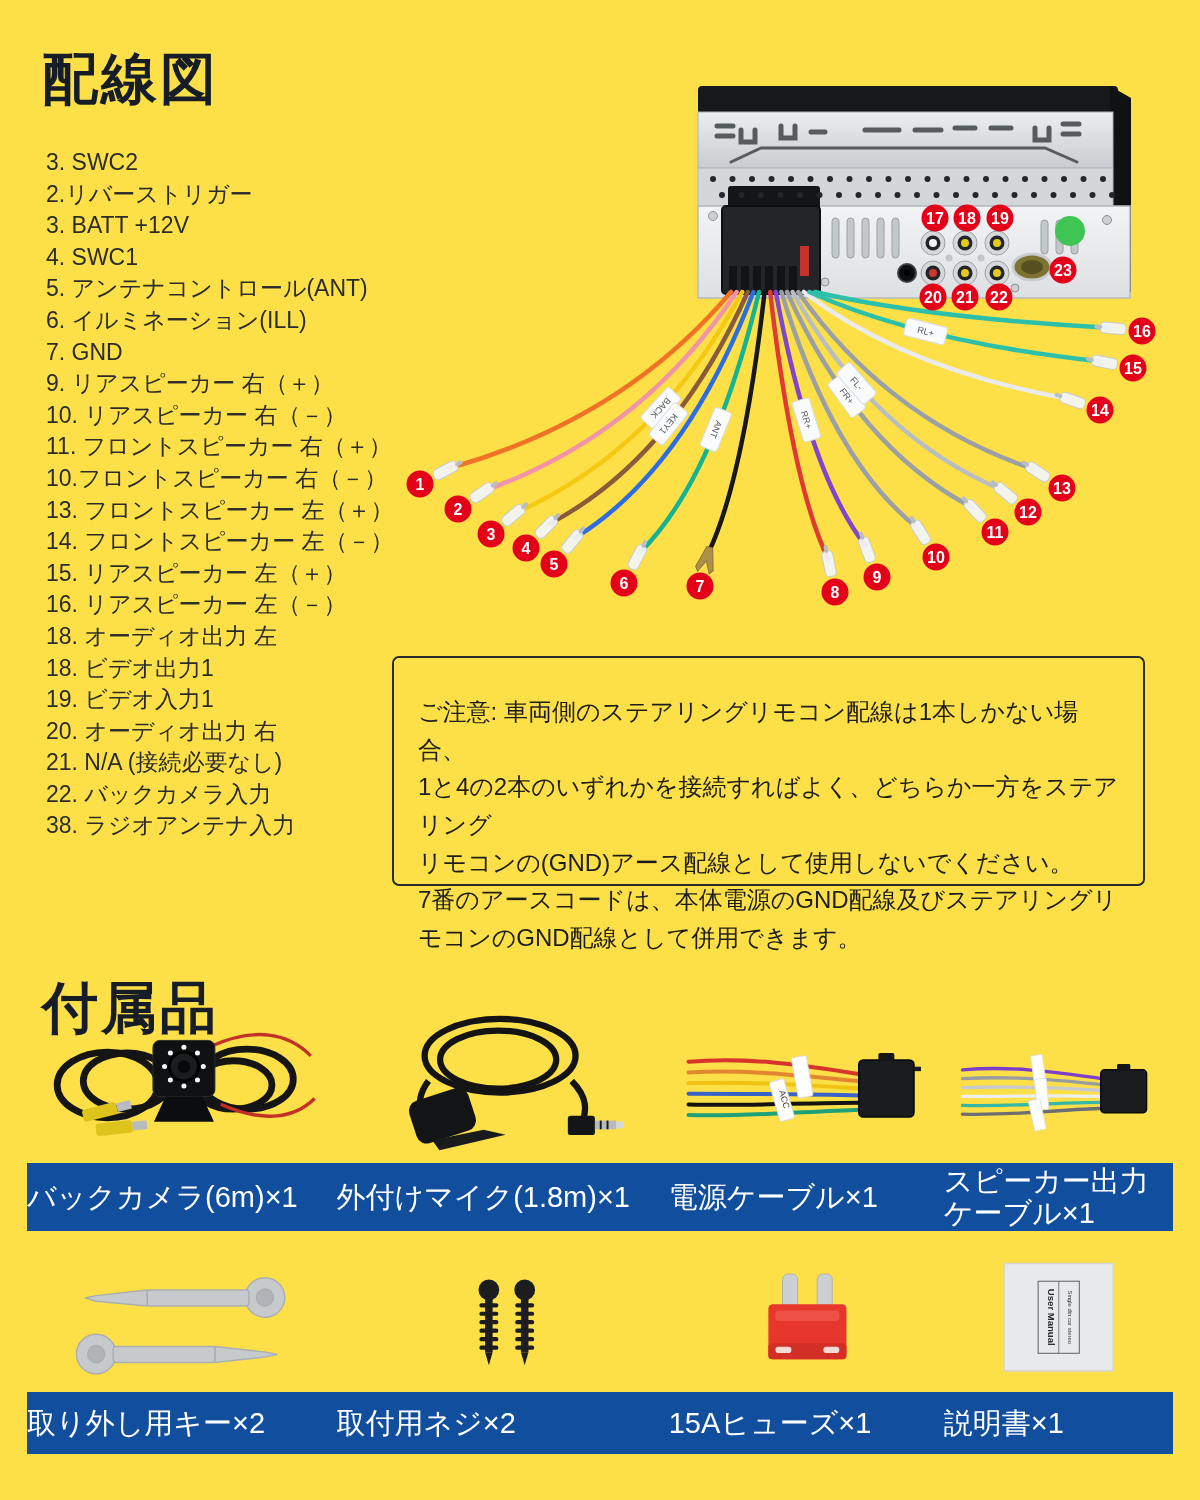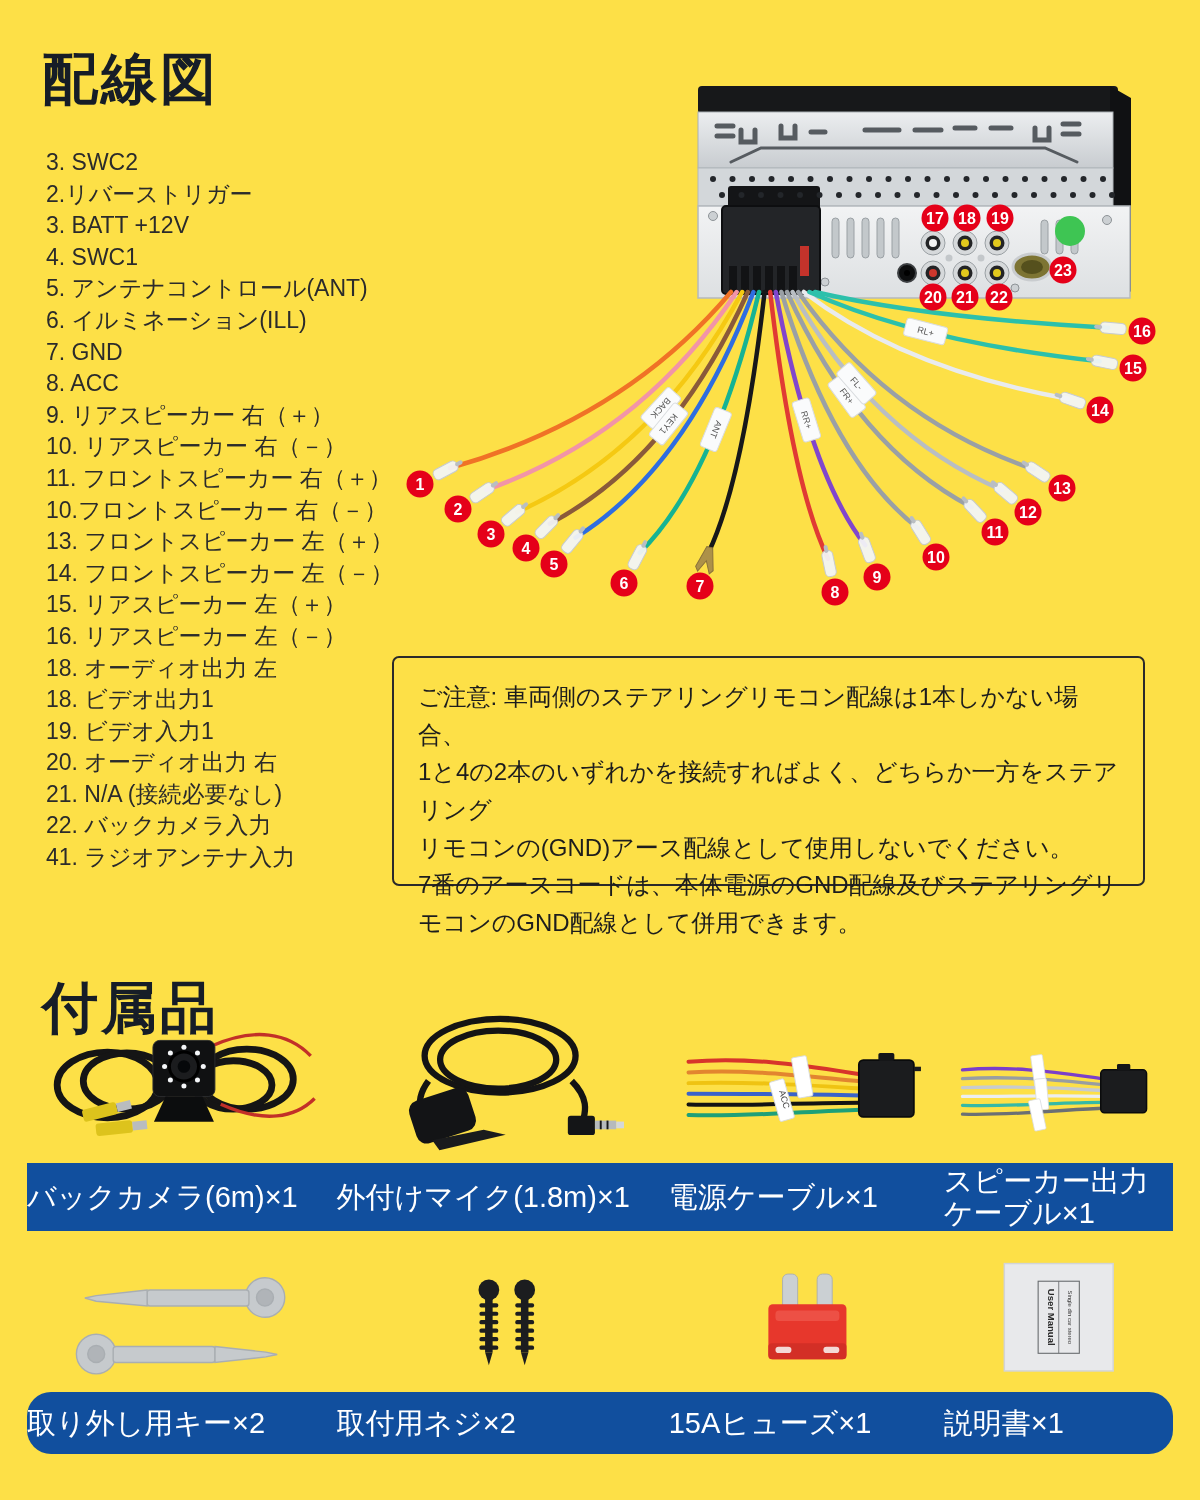--- a/index.html
+++ b/index.html
@@ -4,21 +4,21 @@
 <style>
   html,body{margin:0;padding:0;background:#fff;}
   .canvas{position:relative;width:1200px;height:1500px;background:#fde047;overflow:hidden;
           font-family:Liberation Sans, sans-serif;color:#222;}
   .sec-title{position:absolute;font-size:56px;font-weight:900;color:#161d27;letter-spacing:3px;}
   #wiring-title{left:42px;top:42px;}
   #acc-title{left:42px;top:925px;margin-top:46px;}
   .wire-list{position:absolute;left:46px;top:147px;font-size:23px;line-height:31.6px;color:#2b2b2b;}
   .wire-item{white-space:nowrap;}
   .note-box{position:absolute;left:392px;top:656px;width:753px;height:230px;box-sizing:border-box;
-            border:2px solid #2a2a2a;border-radius:7px;padding:20px 24px;
+            border:2px solid #2a2a2a;border-radius:7px;padding:35px 24px;
             font-size:24px;line-height:1.57;color:#1d1d1d;white-space:pre-line;}
   #diagram-svg{position:absolute;left:395px;top:70px;width:790px;height:590px;}
   .acc-photos{position:absolute;left:27px;width:1146px;display:flex;align-items:flex-end;}
   #photos-row1{top:990px;height:172px;}
   #photos-row2{top:1248px;height:140px;}
   .acc-bar{position:absolute;left:27px;width:1146px;display:flex;align-items:center;color:#fff;}
   #bar1{top:1163px;height:68px;}
   #bar2{top:1392px;height:62px;}
   .acc-cell{font-size:29px;font-weight:500;line-height:32px;white-space:pre-line;}
   .acc-cell:nth-child(1),.pcell:nth-child(1){width:27%;}
@@ -35,36 +35,35 @@
   <div class="sec-title" id="wiring-title">配線図</div>
 
   <div class="wire-list">
       <div class="wire-item">3. SWC2</div>
       <div class="wire-item">2.リバーストリガー</div>
       <div class="wire-item">3. BATT +12V</div>
       <div class="wire-item">4. SWC1</div>
       <div class="wire-item">5. アンテナコントロール(ANT)</div>
       <div class="wire-item">6. イルミネーション(ILL)</div>
       <div class="wire-item">7. GND</div>
-      <div class="wire-item">8. ACC</div>
       <div class="wire-item">9. リアスピーカー 右（＋）</div>
       <div class="wire-item">10. リアスピーカー 右（－）</div>
       <div class="wire-item">11. フロントスピーカー 右（＋）</div>
       <div class="wire-item">10.フロントスピーカー 右（－）</div>
       <div class="wire-item">13. フロントスピーカー 左（＋）</div>
       <div class="wire-item">14. フロントスピーカー 左（－）</div>
       <div class="wire-item">15. リアスピーカー 左（＋）</div>
       <div class="wire-item">16. リアスピーカー 左（－）</div>
       <div class="wire-item">18. オーディオ出力 左</div>
       <div class="wire-item">18. ビデオ出力1</div>
       <div class="wire-item">19. ビデオ入力1</div>
       <div class="wire-item">20. オーディオ出力 右</div>
       <div class="wire-item">21. N/A (接続必要なし)</div>
       <div class="wire-item">22. バックカメラ入力</div>
-      <div class="wire-item">41. ラジオアンテナ入力</div>
+      <div class="wire-item">38. ラジオアンテナ入力</div>
     </div>
 
   <svg id="diagram-svg" viewBox="0 0 790 590">
     <defs>
       <linearGradient id="plateGrad" x1="0" y1="0" x2="0" y2="1">
         <stop offset="0" stop-color="#eceef0"></stop>
           <stop offset="1" stop-color="#c8ccd0"></stop>
       </linearGradient>
       <linearGradient id="rearGrad" x1="0" y1="0" x2="0" y2="1">
         <stop offset="0" stop-color="#f2f3f4"></stop>
@@ -609,20 +608,20 @@
           <rect x="82" y="6" width="148" height="146" fill="#e8e9eb" stroke="#d2d4d7" stroke-width="2"></rect>
           <rect x="128" y="30" width="56" height="98" fill="none" stroke="#6a6d70" stroke-width="1.5"></rect>
           <line x1="156" y1="30" x2="156" y2="128" stroke="#6a6d70" stroke-width="1.2"></line>
           <text x="142" y="79" transform="rotate(90 142 79)" text-anchor="middle" font-size="13" font-weight="bold" fill="#2a2a2a">User Manual</text>
           <text x="168" y="79" transform="rotate(90 168 79)" text-anchor="middle" font-size="8" fill="#3a3a3a">Single din car stereo</text>
         </g>
       </svg>
     </div>
   </div>
 
-  <div class="acc-bar" id="bar2" style="background: rgb(17, 79, 158); border-radius: 24px;">
+  <div class="acc-bar" id="bar2" style="background: rgb(17, 79, 158);">
     <div class="acc-cell">取り外し用キー×2</div>
     <div class="acc-cell">取付用ネジ×2</div>
     <div class="acc-cell">15Aヒューズ×1</div>
     <div class="acc-cell">説明書×1</div>
   </div>
 
 </div>
 
 </body></html>

